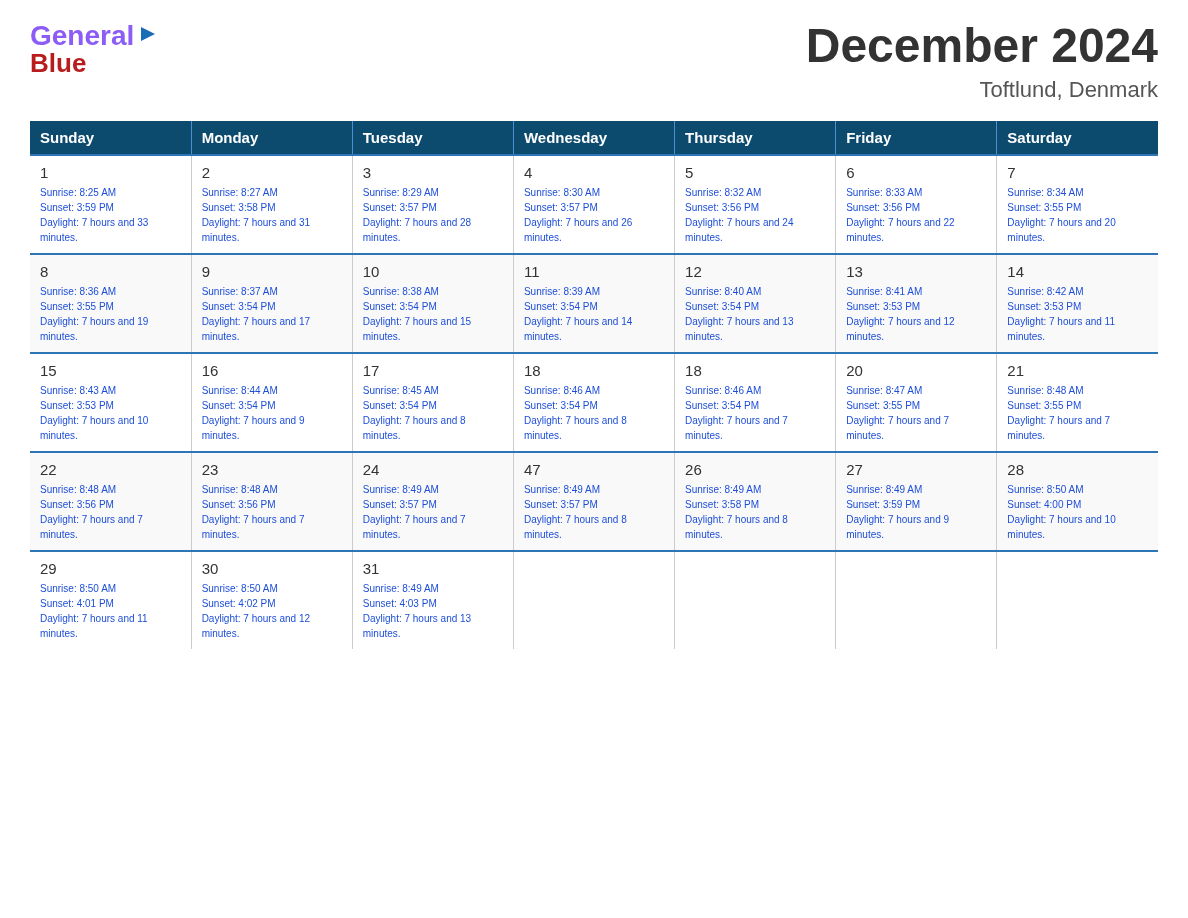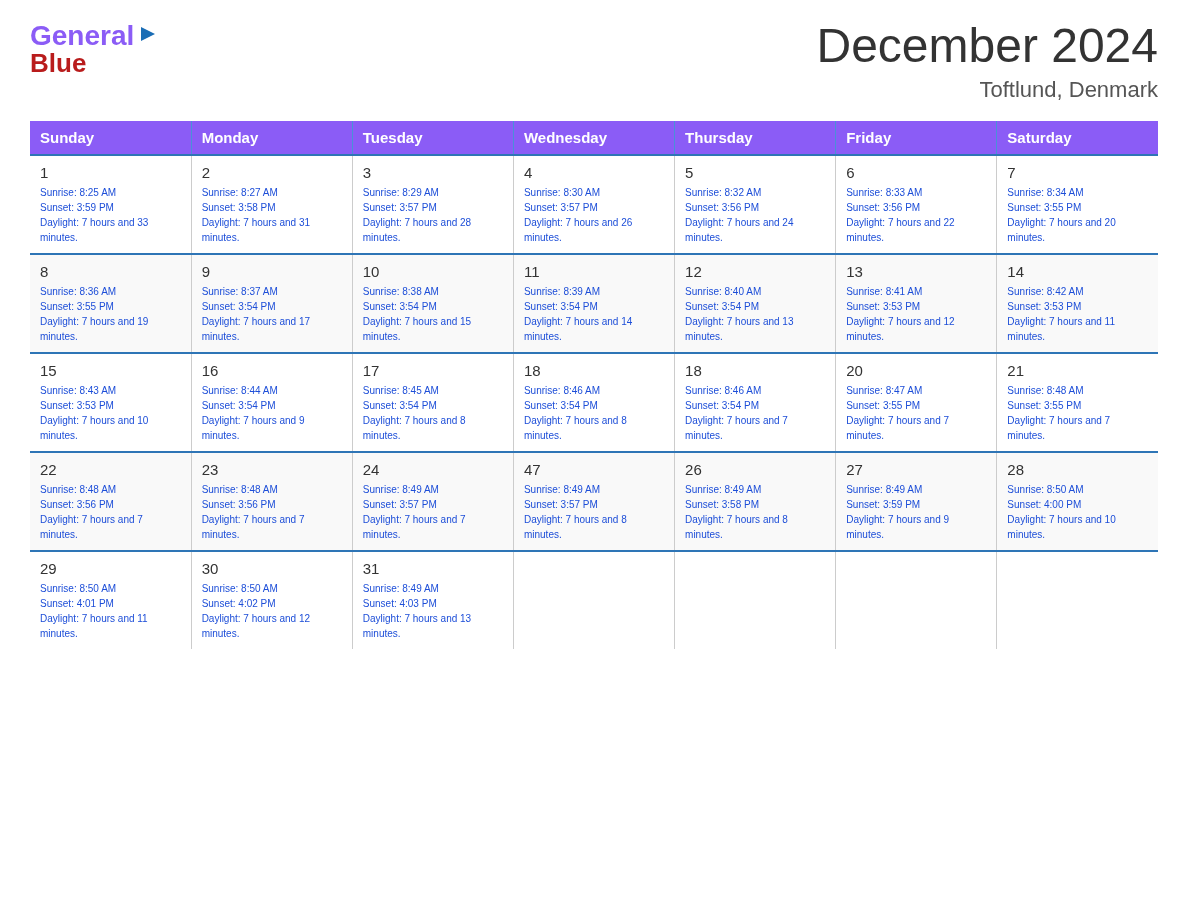--- a/index.html
+++ b/index.html
@@ -19,37 +19,37 @@
     .logo {
       display: flex;
       flex-direction: column;
       align-items: flex-start;
     }
     .title-area {
       text-align: right;
     }
     .page-title {
       font-size: 48px;
-      font-weight: normal;
+      font-weight: bold;
       color: #333;
       line-height: 1.1;
       margin-left: 40px;
     }
     .subtitle {
       font-size: 22px;
       color: #555;
       margin-top: 4px;
     }
     table {
       width: 100%;
       border-collapse: collapse;
       table-layout: fixed;
     }
     thead tr {
-      background: #8b5cf6;
+      background: #0c4a6e;
     }
     thead th {
       color: #fff;
       font-size: 15px;
       font-weight: bold;
       padding: 8px 10px;
       text-align: left;
       border-right: 1px solid #4a90d9;
     }
     thead th:last-child {

